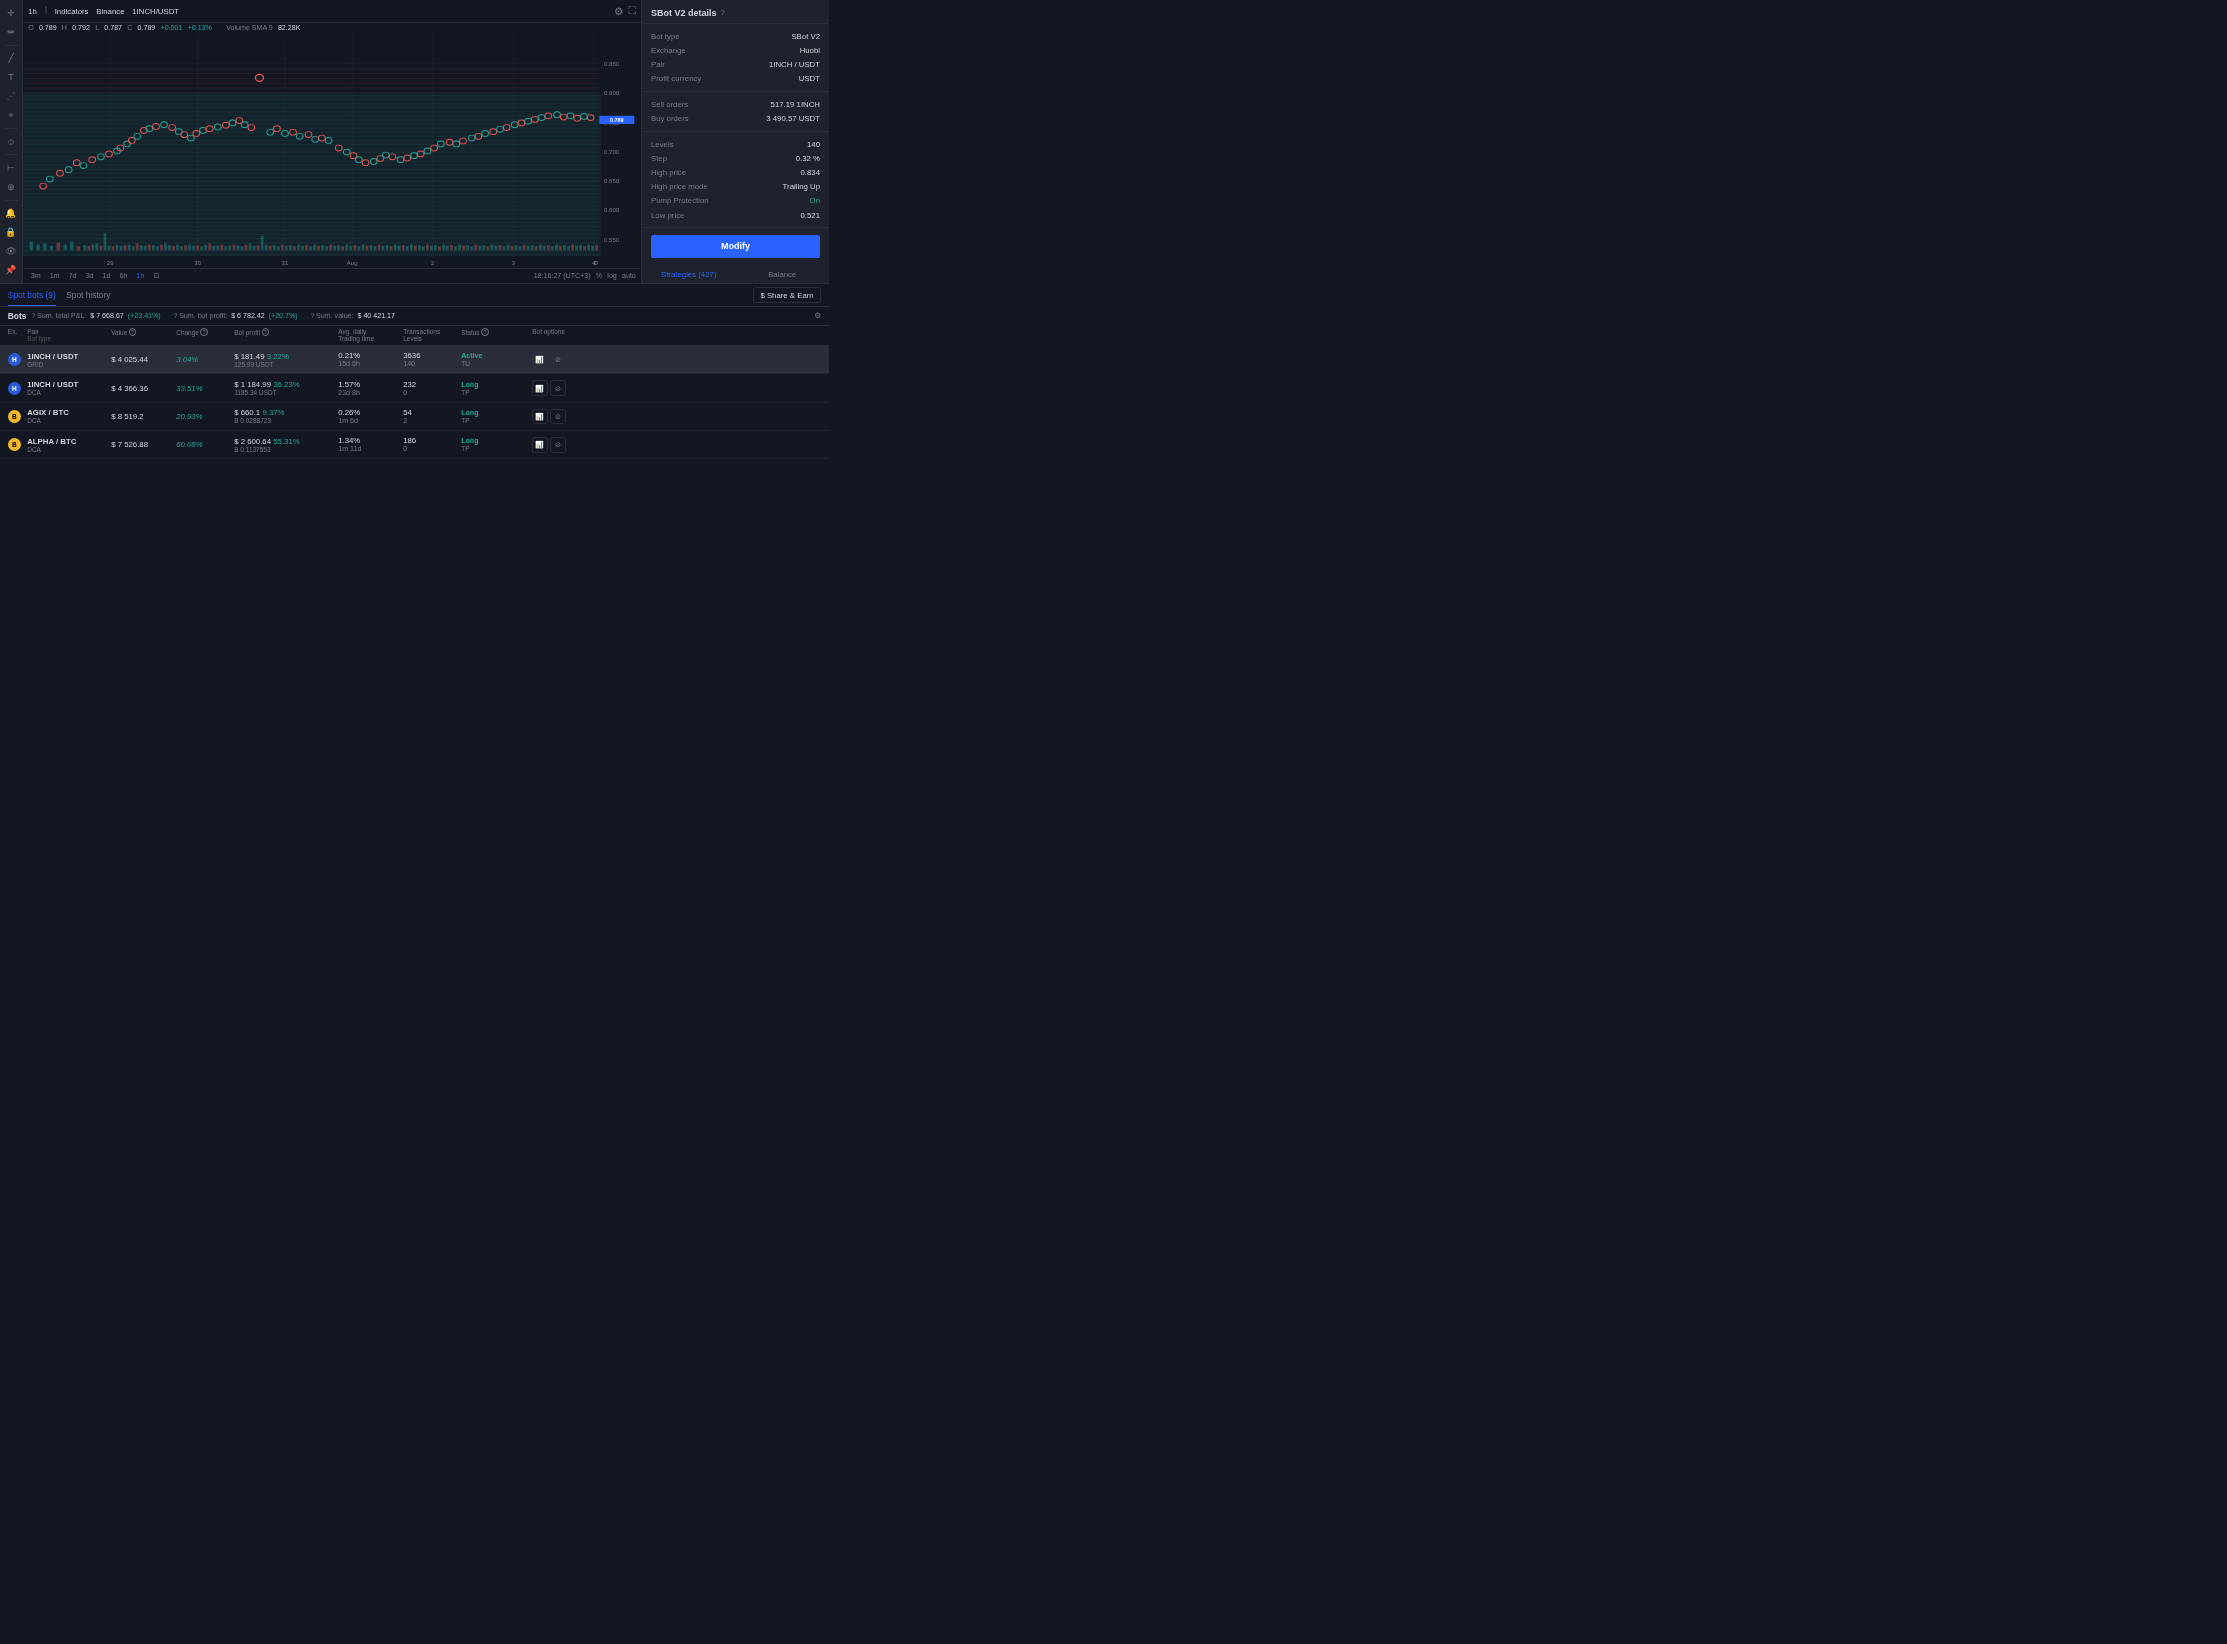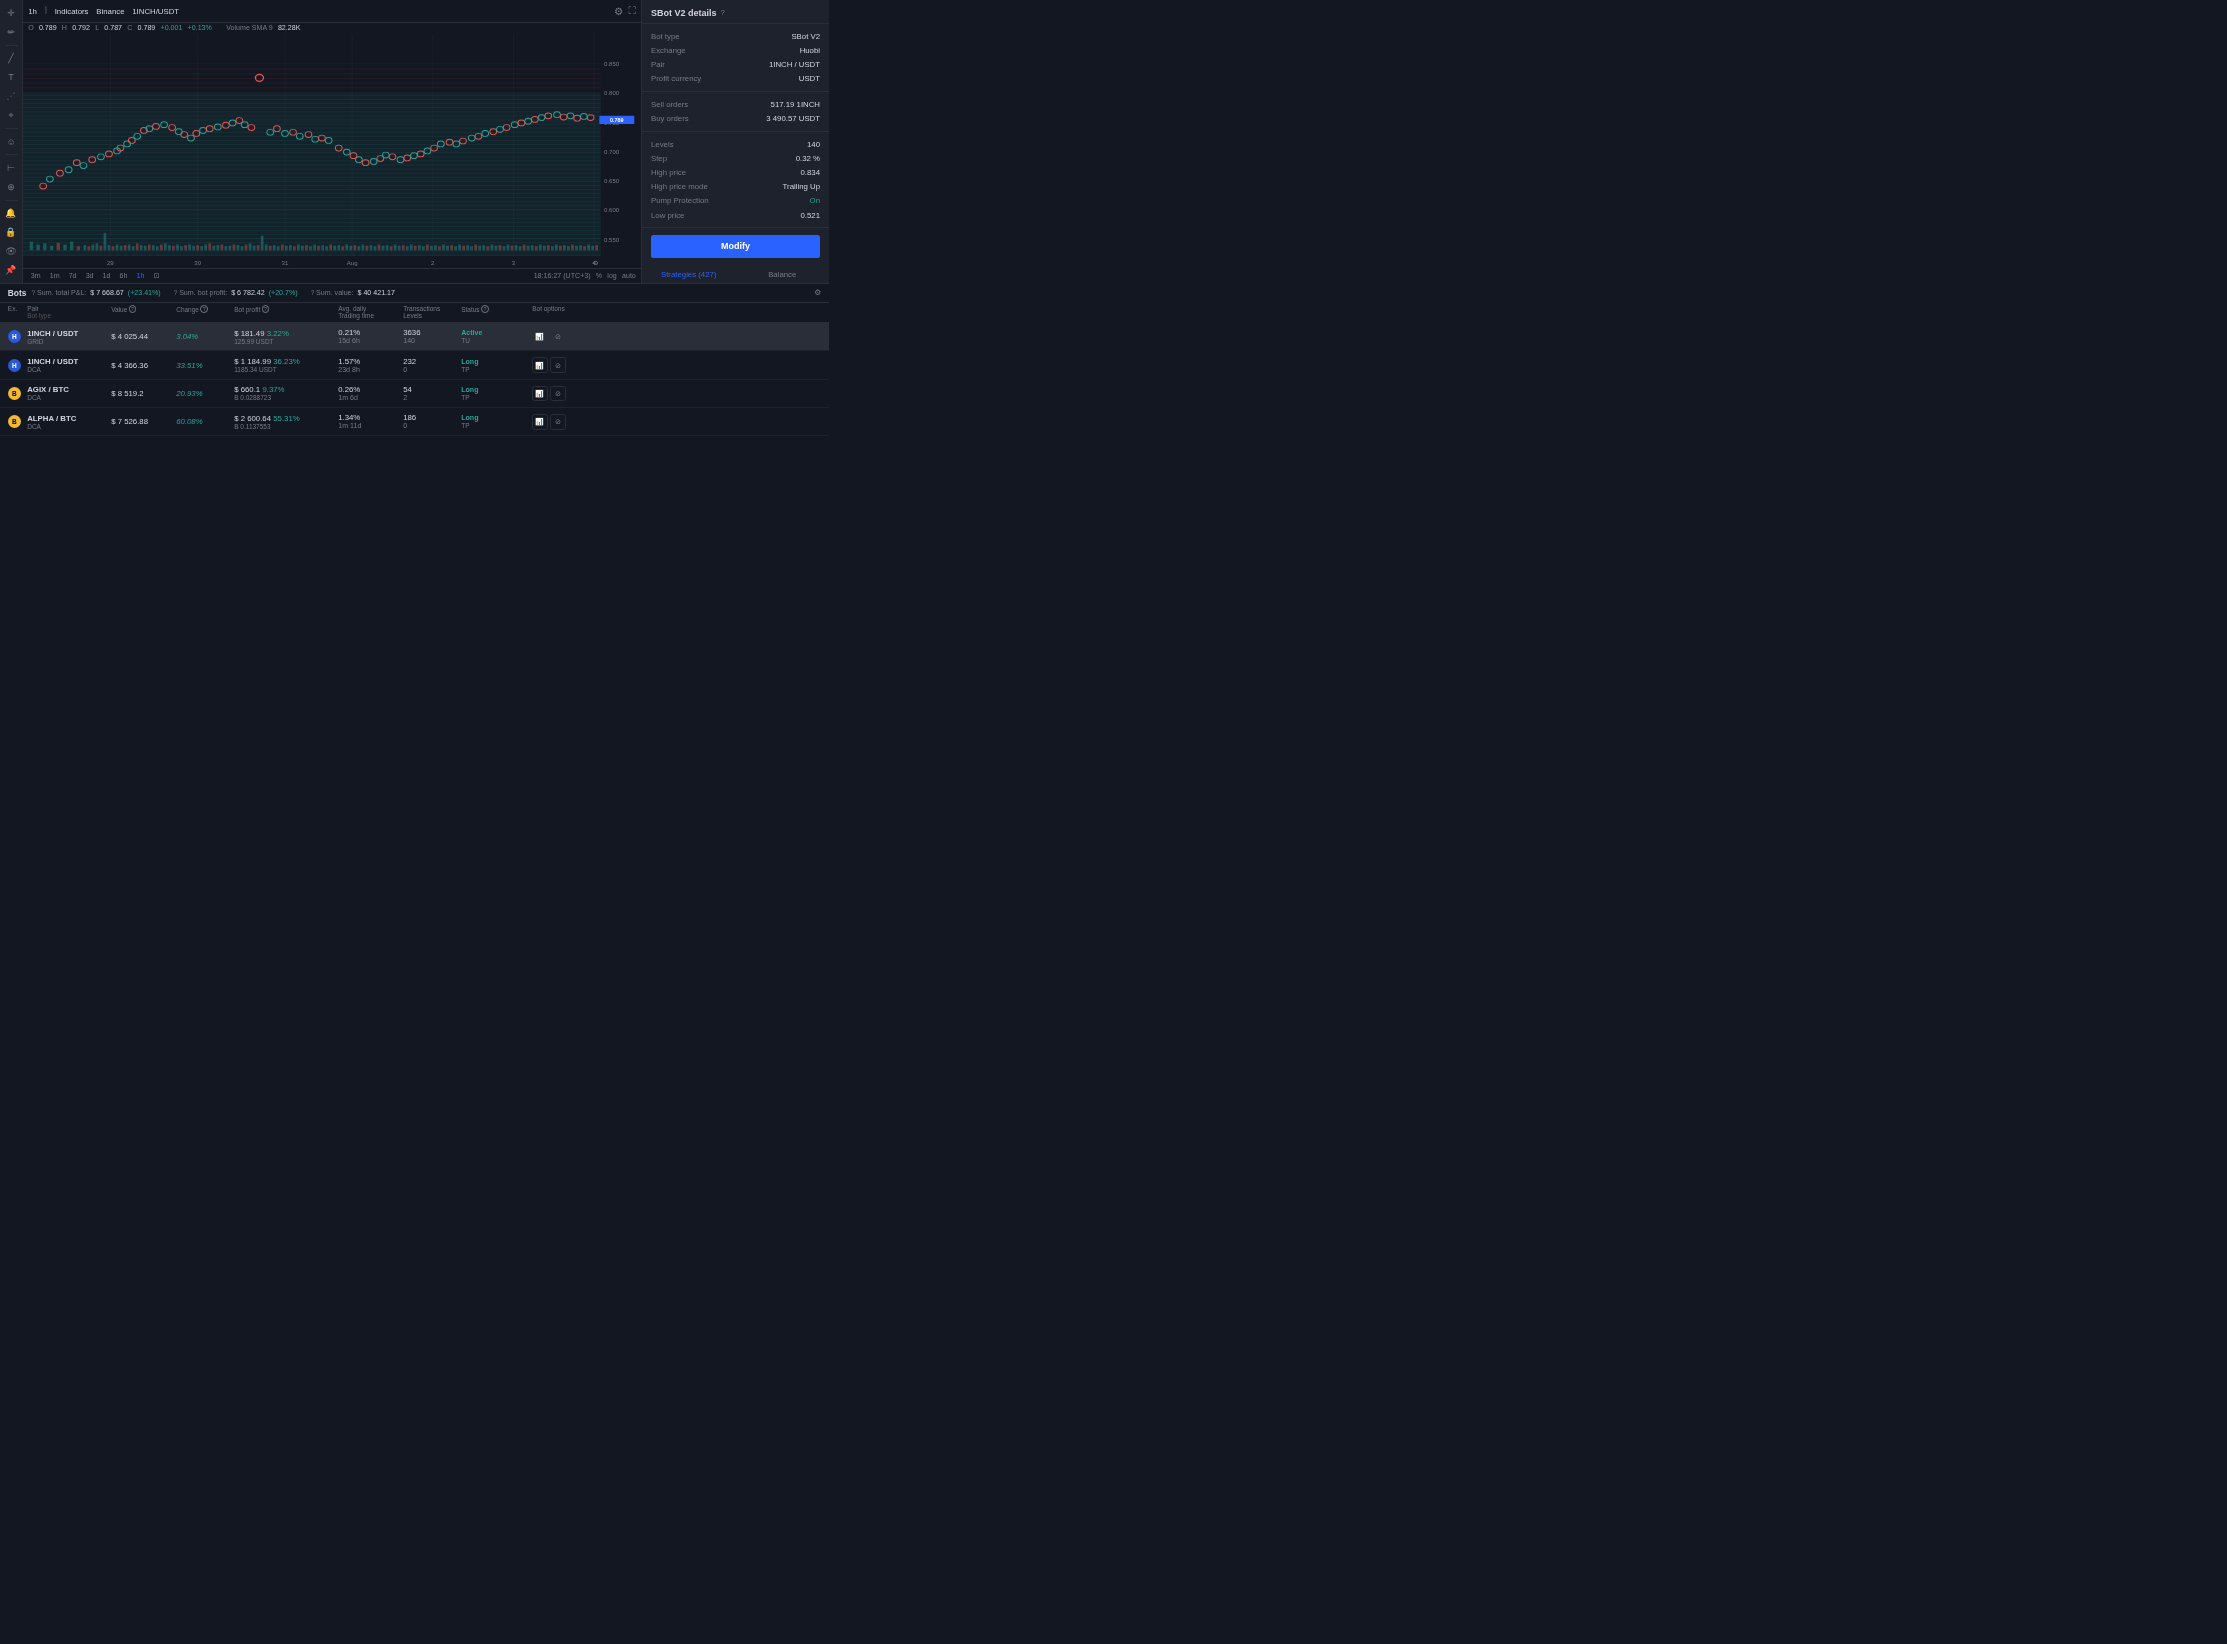--- a/index.html
+++ b/index.html
@@ -820,20 +820,29 @@
     <div class="strat-tabs">
       <div class="strat-tab active">Strategies (427)</div>
       <div class="strat-tab">Balance</div>
     </div>
 
   </div>
 </div>
 
 <div class="bottom-section">
 
+  <div class="bottom-tabs">
+    <div class="bottom-tab active">Spot bots (9)</div>
+    <div class="bottom-tab">Spot history</div>
+    <div class="bottom-tab-right">
+      <button class="share-btn">
+        <span>$ Share &amp; Earn</span>
+      </button>
+    </div>
+  </div>
 
   <div class="bots-content">
 
     <div class="bots-header-row">
       <span class="bots-title">Bots</span>
       <div class="bots-summary">
         <div>
           <span style="color:#787b86;font-size:6.5px;">? </span>
           <span>Sum. total P&amp;L:</span>&nbsp;
           <span class="sum-val">$ 7 668.67</span>&nbsp;

